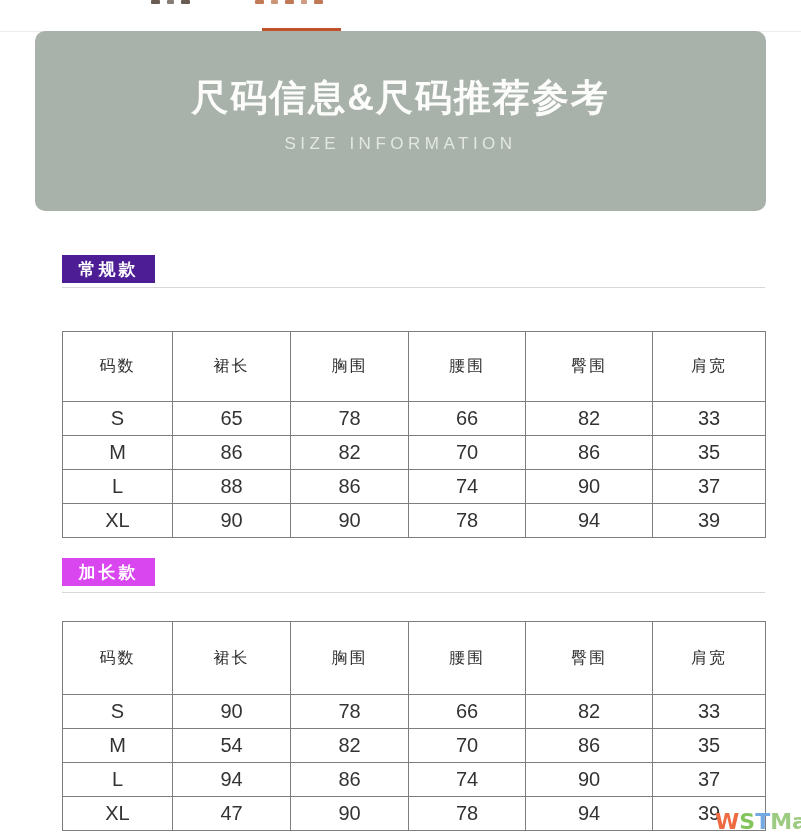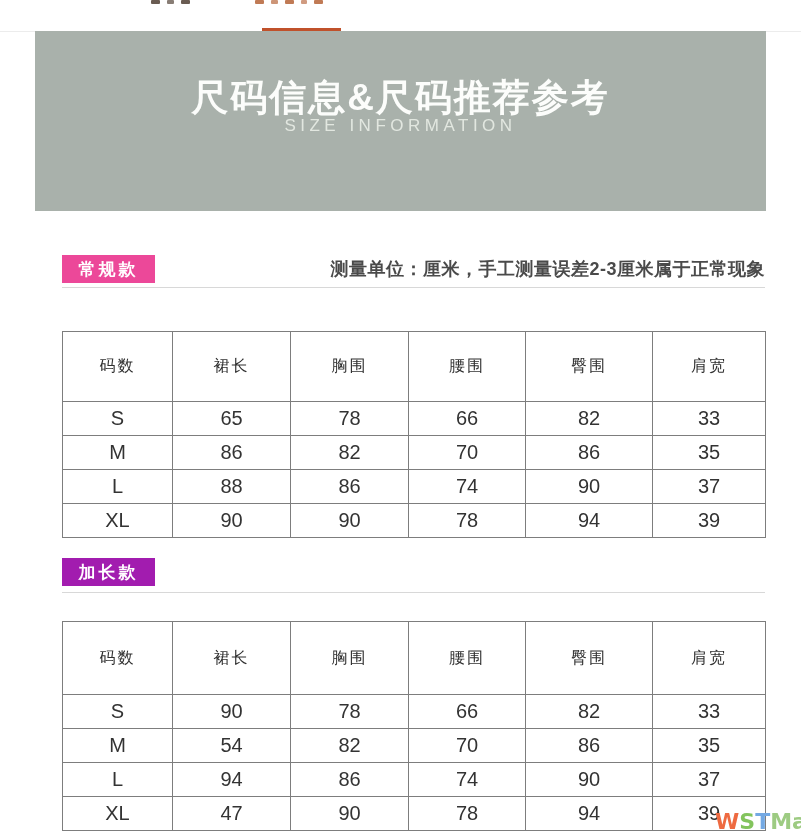--- a/index.html
+++ b/index.html
@@ -13,21 +13,21 @@
   .frag{position:absolute;top:0;height:5px;display:flex;gap:7px;}
   .frag i{display:block;width:9px;height:4px;border-radius:1px;background:currentColor;}
   .frag i:nth-child(2){width:7px;opacity:.8}
   .frag i:nth-child(4){width:6px;opacity:.75}
   .frag-left{left:151px;color:#6a5c52;}
   .frag-active{left:255px;color:#c07a55;}
   .active-underline{position:absolute;left:262px;top:28px;width:79px;height:3px;}
   
   .hero{position:absolute;left:35px;top:31px;width:731px;height:180px;text-align:center;}
   .hero h1{margin:0;padding-top:48px;font-size:37px;line-height:1;font-weight:700;letter-spacing:2px;color:#fcfdfb;}
-  .hero .sub{margin-top:0;font-size:17px;letter-spacing:4.5px;color:#e2e7e0;font-weight:400;}
+  .hero .sub{margin-top:18px;font-size:17px;letter-spacing:4.5px;color:#e2e7e0;font-weight:400;}
   
   .sec-head{position:absolute;left:62px;width:703px;height:28px;}
   .sec-head .badge{position:absolute;left:0;top:0;width:93px;height:28px;color:#fff;
     font-size:17px;font-weight:700;letter-spacing:3px;display:flex;align-items:center;justify-content:center;}
   .sec-head .note{position:absolute;right:0;top:0;height:28px;display:flex;align-items:center;
     font-size:18px;font-weight:700;color:#4a4a4a;letter-spacing:.5px;}
   .rule{position:absolute;left:62px;width:703px;height:1px;background:#d8d8d8;}
   .sec1{top:255px;} .rule1{top:287px;}
   .sec2{top:558px;} .rule2{top:592px;}
   
@@ -60,28 +60,27 @@
   <div class="frag frag-active">
     <i></i>
       <i></i>
       <i></i>
       <i></i>
       <i></i>
   </div>
   <div class="active-underline" style="background: rgb(192, 81, 43);"></div>
 </div>
 
-<section class="hero" style="background: rgb(169, 177, 171);">
+<section class="hero" style="background: rgb(169, 177, 171); border-radius: 10px;">
   <h1>尺码信息&amp;尺码推荐参考</h1>
   <div class="sub">SIZE INFORMATION</div>
 </section>
 
 <div class="sec-head sec1">
-  <span class="badge" style="background: #ec4899;">常规款</span>
-  <span class="note">测量单位：厘米，手工测量误差2-3厘米属于正常现象</span>
+  <span class="badge" style="background: #4c1d95;">常规款</span>
 </div>
 <div class="rule rule1"></div>
 
 <table class="size-table t1">
   <colgroup>
       <col>
       <col>
       <col>
       <col>
       <col>
@@ -127,21 +126,21 @@
         <td>90</td>
         <td>90</td>
         <td>78</td>
         <td>94</td>
         <td>39</td>
       </tr>
     </tbody>
 </table>
 
 <div class="sec-head sec2">
-  <span class="badge" style="background: #a21caf;">加长款</span>
+  <span class="badge" style="background: #d946ef;">加长款</span>
 </div>
 <div class="rule rule2"></div>
 
 <table class="size-table t2">
   <colgroup>
       <col>
       <col>
       <col>
       <col>
       <col>

